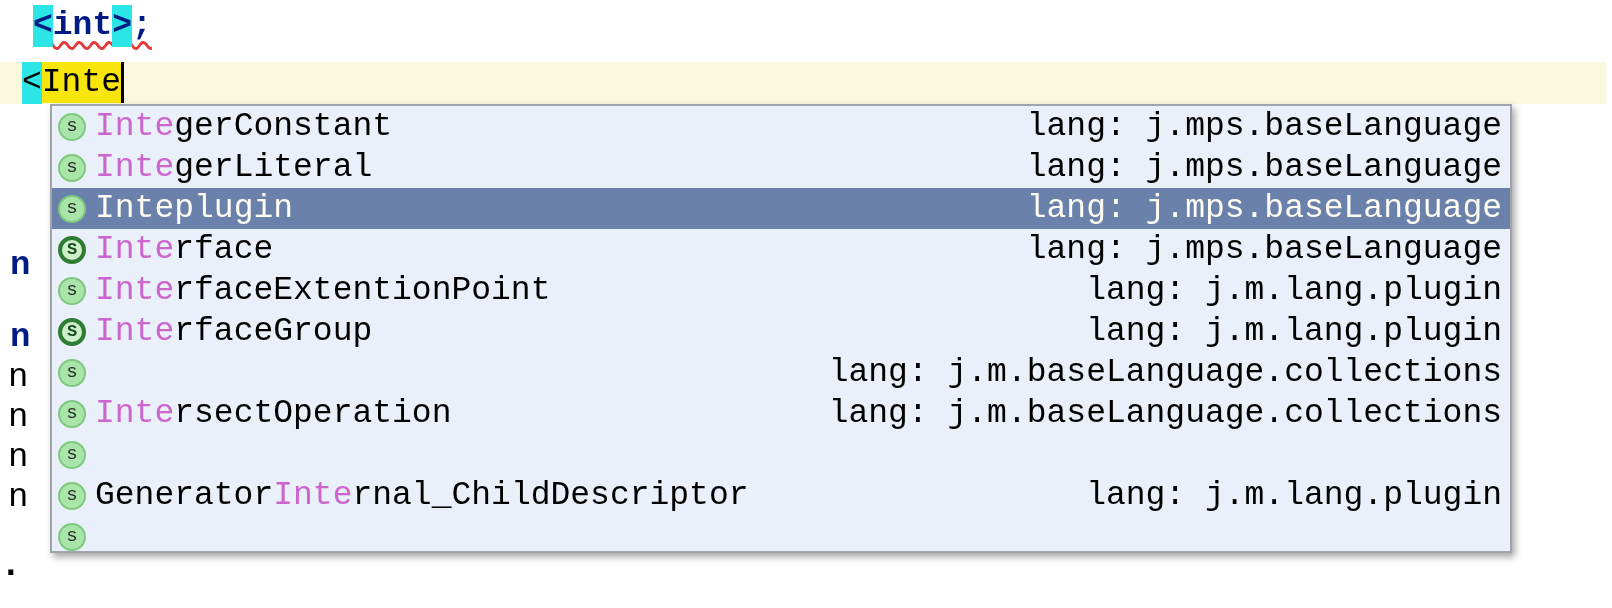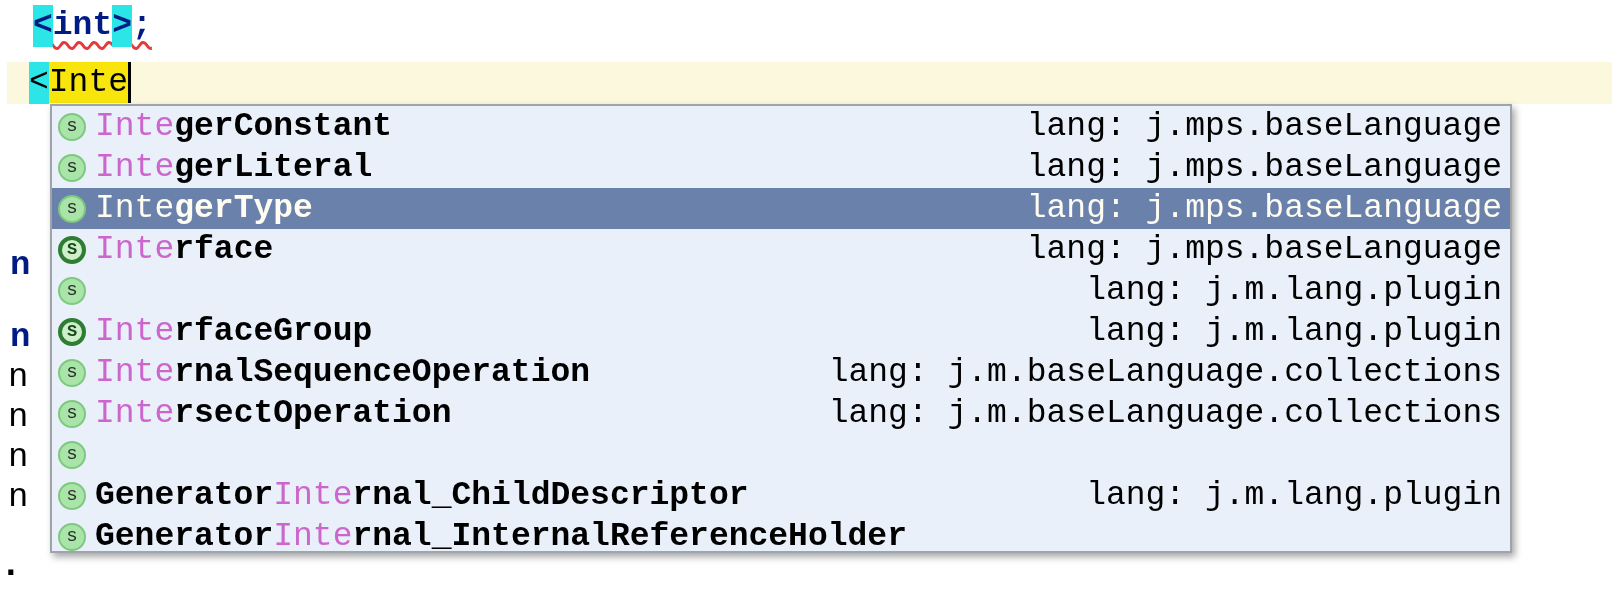--- a/index.html
+++ b/index.html
@@ -14,21 +14,20 @@
     font-size:33px;font-weight:bold;color:#001C84;white-space:pre;
     text-decoration-line:underline;text-decoration-style:wavy;
     text-decoration-color:#E23B3B;text-decoration-thickness:2.5px;
     text-underline-offset:7px;
     padding-left:11px;
   }
   .hl-cyan{background:#2BE5E7;display:inline-block;height:42px;}
   .line2-row{
     position:absolute;left:0;top:62px;width:1606px;height:42px;
     background:#FBF8DE;
-    margin-left:7px;
   }
   .line2{
     position:absolute;left:22px;top:0;height:41px;line-height:41px;
     font-size:33px;color:#000000;white-space:pre;
     text-decoration-line:underline;text-decoration-style:wavy;
     text-decoration-color:#E23B3B;text-decoration-thickness:2.5px;
     text-underline-offset:6px;
   }
   .typed{
     background:#F7E50B;display:inline-block;height:41px;
@@ -42,21 +41,21 @@
   .popup{
     position:absolute;left:50px;top:104px;width:1462px;height:449px;
     box-sizing:border-box;background:#E9F0FA;border:2px solid #9FA4AB;
     box-shadow:3px 4px 7px rgba(0,0,0,0.35);overflow:hidden;
   }
   .row{
     height:41px;display:flex;align-items:center;
     padding:0 8px 0 6px;font-size:33px;white-space:pre;
   }
   .row .name{color:#000000;}
-  .row .pre,.row .post{color:#000000;font-weight:bold;}
+  .row .pre,.row .post{color:#000000;}
   .row .match{color:#CC66CC;}
   .row .lang{margin-left:auto;color:#000000;}
   .row.selected{background:#6A81AC;}
   .row.selected .pre,.row.selected .match,.row.selected .post,
   .row.selected .lang{color:#FFFDF2;}
   .cicon{
     box-sizing:border-box;flex:0 0 auto;width:28px;height:28px;border-radius:50%;
     margin-right:9px;display:flex;align-items:center;justify-content:center;
     font-size:19px;line-height:19px;
     background:#A9E5A9;border:2px solid #7FC87F;color:#2c2c2c;
@@ -95,52 +94,51 @@
     <span class="name"><span class="pre"></span><span class="match">Inte</span><span class="post">gerConstant</span></span>
     <span class="lang">lang: j.mps.baseLanguage</span>
   </div>
     <div class="row">
     <span class="cicon">s</span>
     <span class="name"><span class="pre"></span><span class="match">Inte</span><span class="post">gerLiteral</span></span>
     <span class="lang">lang: j.mps.baseLanguage</span>
   </div>
     <div class="row selected">
     <span class="cicon">s</span>
-    <span class="name"><span class="pre"></span><span class="match">Inte</span><span class="post">gerType</span></span>
+    <span class="name"><span class="pre"></span><span class="match">Inte</span><span class="post">plugin</span></span>
     <span class="lang">lang: j.mps.baseLanguage</span>
   </div>
     <div class="row">
     <span class="cicon ringed">S</span>
     <span class="name"><span class="pre"></span><span class="match">Inte</span><span class="post">rface</span></span>
     <span class="lang">lang: j.mps.baseLanguage</span>
   </div>
     <div class="row">
     <span class="cicon">s</span>
+    <span class="name"><span class="pre"></span><span class="match">Inte</span><span class="post">rfaceExtentionPoint</span></span>
     <span class="lang">lang: j.m.lang.plugin</span>
   </div>
     <div class="row">
     <span class="cicon ringed">S</span>
     <span class="name"><span class="pre"></span><span class="match">Inte</span><span class="post">rfaceGroup</span></span>
     <span class="lang">lang: j.m.lang.plugin</span>
   </div>
     <div class="row">
     <span class="cicon">s</span>
-    <span class="name"><span class="pre"></span><span class="match">Inte</span><span class="post">rnalSequenceOperation</span></span>
     <span class="lang">lang: j.m.baseLanguage.collections</span>
   </div>
     <div class="row">
     <span class="cicon">s</span>
     <span class="name"><span class="pre"></span><span class="match">Inte</span><span class="post">rsectOperation</span></span>
     <span class="lang">lang: j.m.baseLanguage.collections</span>
   </div>
     <div class="row">
     <span class="cicon">s</span>
   </div>
     <div class="row">
     <span class="cicon">s</span>
     <span class="name"><span class="pre">Generator</span><span class="match">Inte</span><span class="post">rnal_ChildDescriptor</span></span>
     <span class="lang">lang: j.m.lang.plugin</span>
   </div>
     <div class="row">
     <span class="cicon">s</span>
-    <span class="name"><span class="pre">Generator</span><span class="match">Inte</span><span class="post">rnal_InternalReferenceHolder</span></span>
   </div>
   </div>
 
 </body></html>

